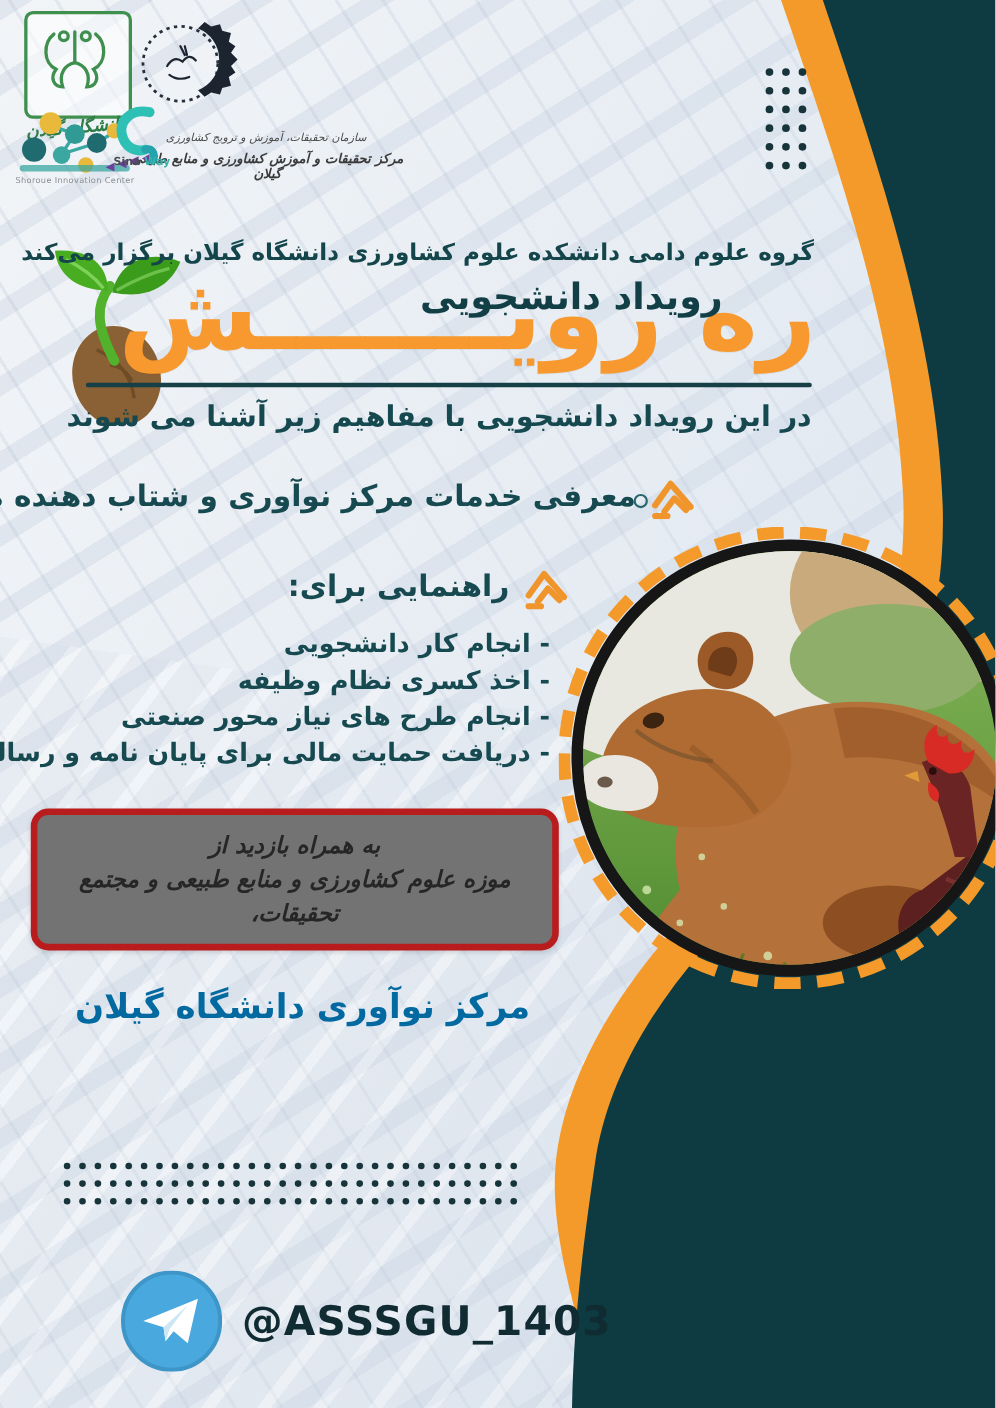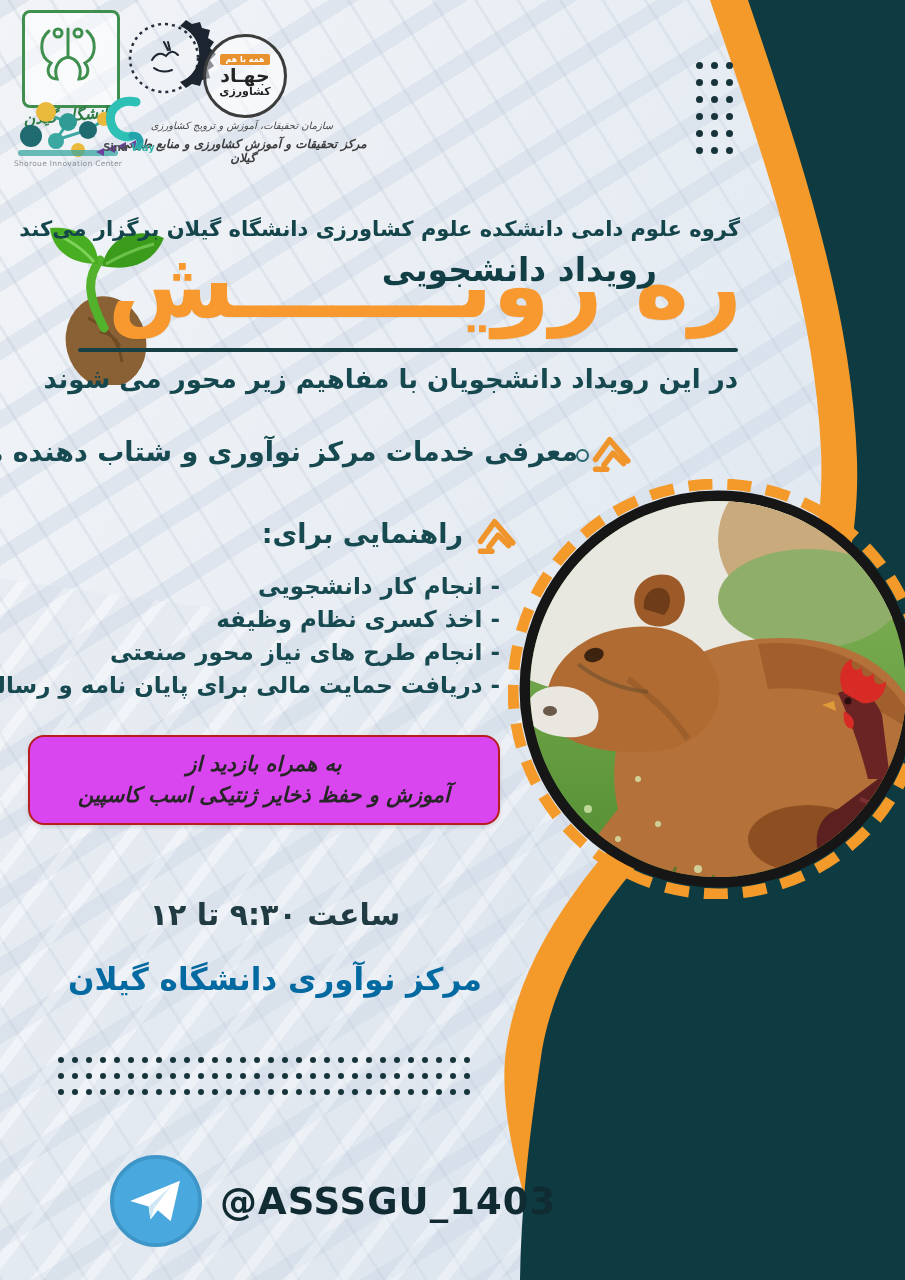--- a/index.html
+++ b/index.html
@@ -60,21 +60,21 @@
   #title-rule{position:absolute;left:78px;top:348px;width:660px;height:4px;background:#173f46;border-radius:2px;z-index:5;}
   #subtitle{position:absolute;right:167px;top:364px;z-index:5;font-size:26px;font-weight:bold;color:#16484f;white-space:nowrap;}
   
   .bullet{position:absolute;z-index:5;display:flex;flex-direction:row;align-items:center;gap:12px;direction:rtl;}
   #bullet-1{right:273px;top:430px;}
   #bullet-2{right:388px;top:512px;}
   .bullet .txt{font-size:27px;font-weight:bold;color:#174a50;white-space:nowrap;}
   #guidance-list{position:absolute;right:405px;top:570px;z-index:5;list-style:none;margin:0;padding:0;direction:rtl;}
   #guidance-list li{font-size:23px;font-weight:bold;color:#174a50;line-height:33px;white-space:nowrap;}
   
-  #highlight-box{position:absolute;left:28px;top:735px;width:452px;z-index:5;background:#d946ef;border:2px solid #b91c1c;border-radius:16px;
+  #highlight-box{position:absolute;left:28px;top:735px;width:452px;z-index:5;background:#737373;border:6px solid #b91c1c;border-radius:16px;
     padding:12px 8px;text-align:center;box-shadow:0 2px 4px rgba(0,0,0,.12);}
   #highlight-box div{font-size:21px;font-weight:bold;font-style:italic;color:#262626;line-height:31px;}
   
   #schedule{position:absolute;left:30px;top:868px;width:490px;z-index:5;text-align:center;}
   #schedule .line{font-weight:bold;white-space:nowrap;}
   #event-date{font-size:31px;color:#203b42;}
   #event-time{font-size:30px;color:#203b42;margin-top:29px;}
   #event-venue{font-size:31px;color:#0369a1;margin-top:29px;}
   
   #contact{position:absolute;left:110px;top:1155px;z-index:5;display:flex;align-items:center;gap:18px;cursor:pointer;}
@@ -232,25 +232,20 @@
         <circle cx="68" cy="46" r="9" fill="#f0f2f5"></circle>
       </g>
       <g stroke="#1c2430" stroke-width="2" fill="none" stroke-linecap="round">
         <path d="M34,52 q6,-10 14,-4 q6,-8 12,-1"></path>
         <path d="M36,60 q8,6 18,2"></path>
         <path d="M46,34 l4,8 M50,34 l2,8"></path>
       </g>
     </svg>
   </div>
 
-  <div class="logo" id="jahad-logo">
-    <span id="jahad-tag" class="fa">همه با هم</span>
-    <span id="jahad-word1" class="fa">جهـاد</span>
-    <span id="jahad-word2" class="fa">کشاورزی</span>
-  </div>
   <div class="logo fa" id="jahad-sub1">سازمان تحقیقات، آموزش و ترویج کشاورزی</div>
   <div class="logo fa" id="jahad-sub2">مرکز تحقیقات و آموزش کشاورزی و منابع طبیعی گیلان</div>
 
   <div class="logo" id="shorouk-logo">
     <svg width="110" height="78" viewBox="0 0 110 78">
       <g stroke="#3aa7a0" stroke-width="3" fill="none">
         <path d="M30,20 L52,28 L40,46 L72,36 L88,26"></path>
       </g>
       <circle cx="30" cy="18" r="10" fill="#e9b93c"></circle>
       <circle cx="52" cy="28" r="9" fill="#2f9b94"></circle>
@@ -289,21 +284,21 @@
     <path d="M70,44 C40,44 24,28 22,8 C52,6 70,20 70,44 Z" fill="#49ad22"></path>
     <path d="M74,46 C104,52 126,42 136,18 C106,6 80,18 74,46 Z" fill="#3b9c1c"></path>
     <path d="M32,16 C44,22 58,32 66,42" stroke="#7ed25a" stroke-width="3" fill="none"></path>
     <path d="M126,24 C110,28 92,36 78,44" stroke="#6cc14a" stroke-width="3" fill="none"></path>
   </svg>
 
   <div id="organizer-line" class="fa">گروه علوم دامی دانشکده علوم کشاورزی دانشگاه گیلان برگزار می‌کند</div>
   <div id="main-title" class="fa">ره رویـــــــش</div>
   <div id="event-type" class="fa">رویداد دانشجویی</div>
   <div id="title-rule"></div>
-  <div id="subtitle" class="fa">در این رویداد دانشجویان با مفاهیم زیر محور می شوند</div>
+  <div id="subtitle" class="fa">در این رویداد دانشجویی با مفاهیم زیر آشنا می شوند</div>
 
   <div class="bullet" id="bullet-1">
     <svg width="42" height="42" viewBox="0 0 60 60">
       <g stroke="#f0952b" stroke-width="8" fill="none" stroke-linecap="round" stroke-linejoin="round">
         <path d="M8,42 L28,14 L54,44"></path>
         <path d="M20,50 L33,33 L48,48"></path>
         <path d="M8,56 L24,56"></path>
       </g>
     </svg>
     <span class="txt">معرفی خدمات مرکز نوآوری و شتاب دهنده های مستقر</span>
@@ -322,25 +317,24 @@
 
   <ul id="guidance-list">
     <li>- انجام کار دانشجویی</li>
     <li>- اخذ کسری نظام وظیفه</li>
     <li>- انجام طرح های نیاز محور صنعتی</li>
     <li>- دریافت حمایت مالی برای پایان نامه و رساله</li>
   </ul>
 
   <div id="highlight-box" class="fa">
     <div>به همراه بازدید از</div>
-    <div>آموزش و حفظ ذخایر ژنتیکی اسب کاسپین</div>
+    <div>موزه علوم کشاورزی و منابع طبیعی و مجتمع تحقیقات،</div>
   </div>
 
   <div id="schedule">
-    <div class="line fa" id="event-time">ساعت ۹:۳۰ تا ۱۲</div>
     <div class="line fa" id="event-venue">مرکز نوآوری دانشگاه گیلان</div>
   </div>
 
   <div id="contact">
     <svg id="tg-icon" viewBox="0 0 100 100">
       <circle cx="50" cy="50" r="48" fill="#49a8dd"></circle>
       <circle cx="50" cy="50" r="48" fill="none" stroke="#3e95c8" stroke-width="4"></circle>
       <path d="M22,50 L76,28 L66,72 L52,60 L44,70 L42,56 Z" fill="#fff"></path>
       <path d="M42,56 L66,34 L48,58 L44,70 Z" fill="#cfe7f5"></path>
     </svg>

